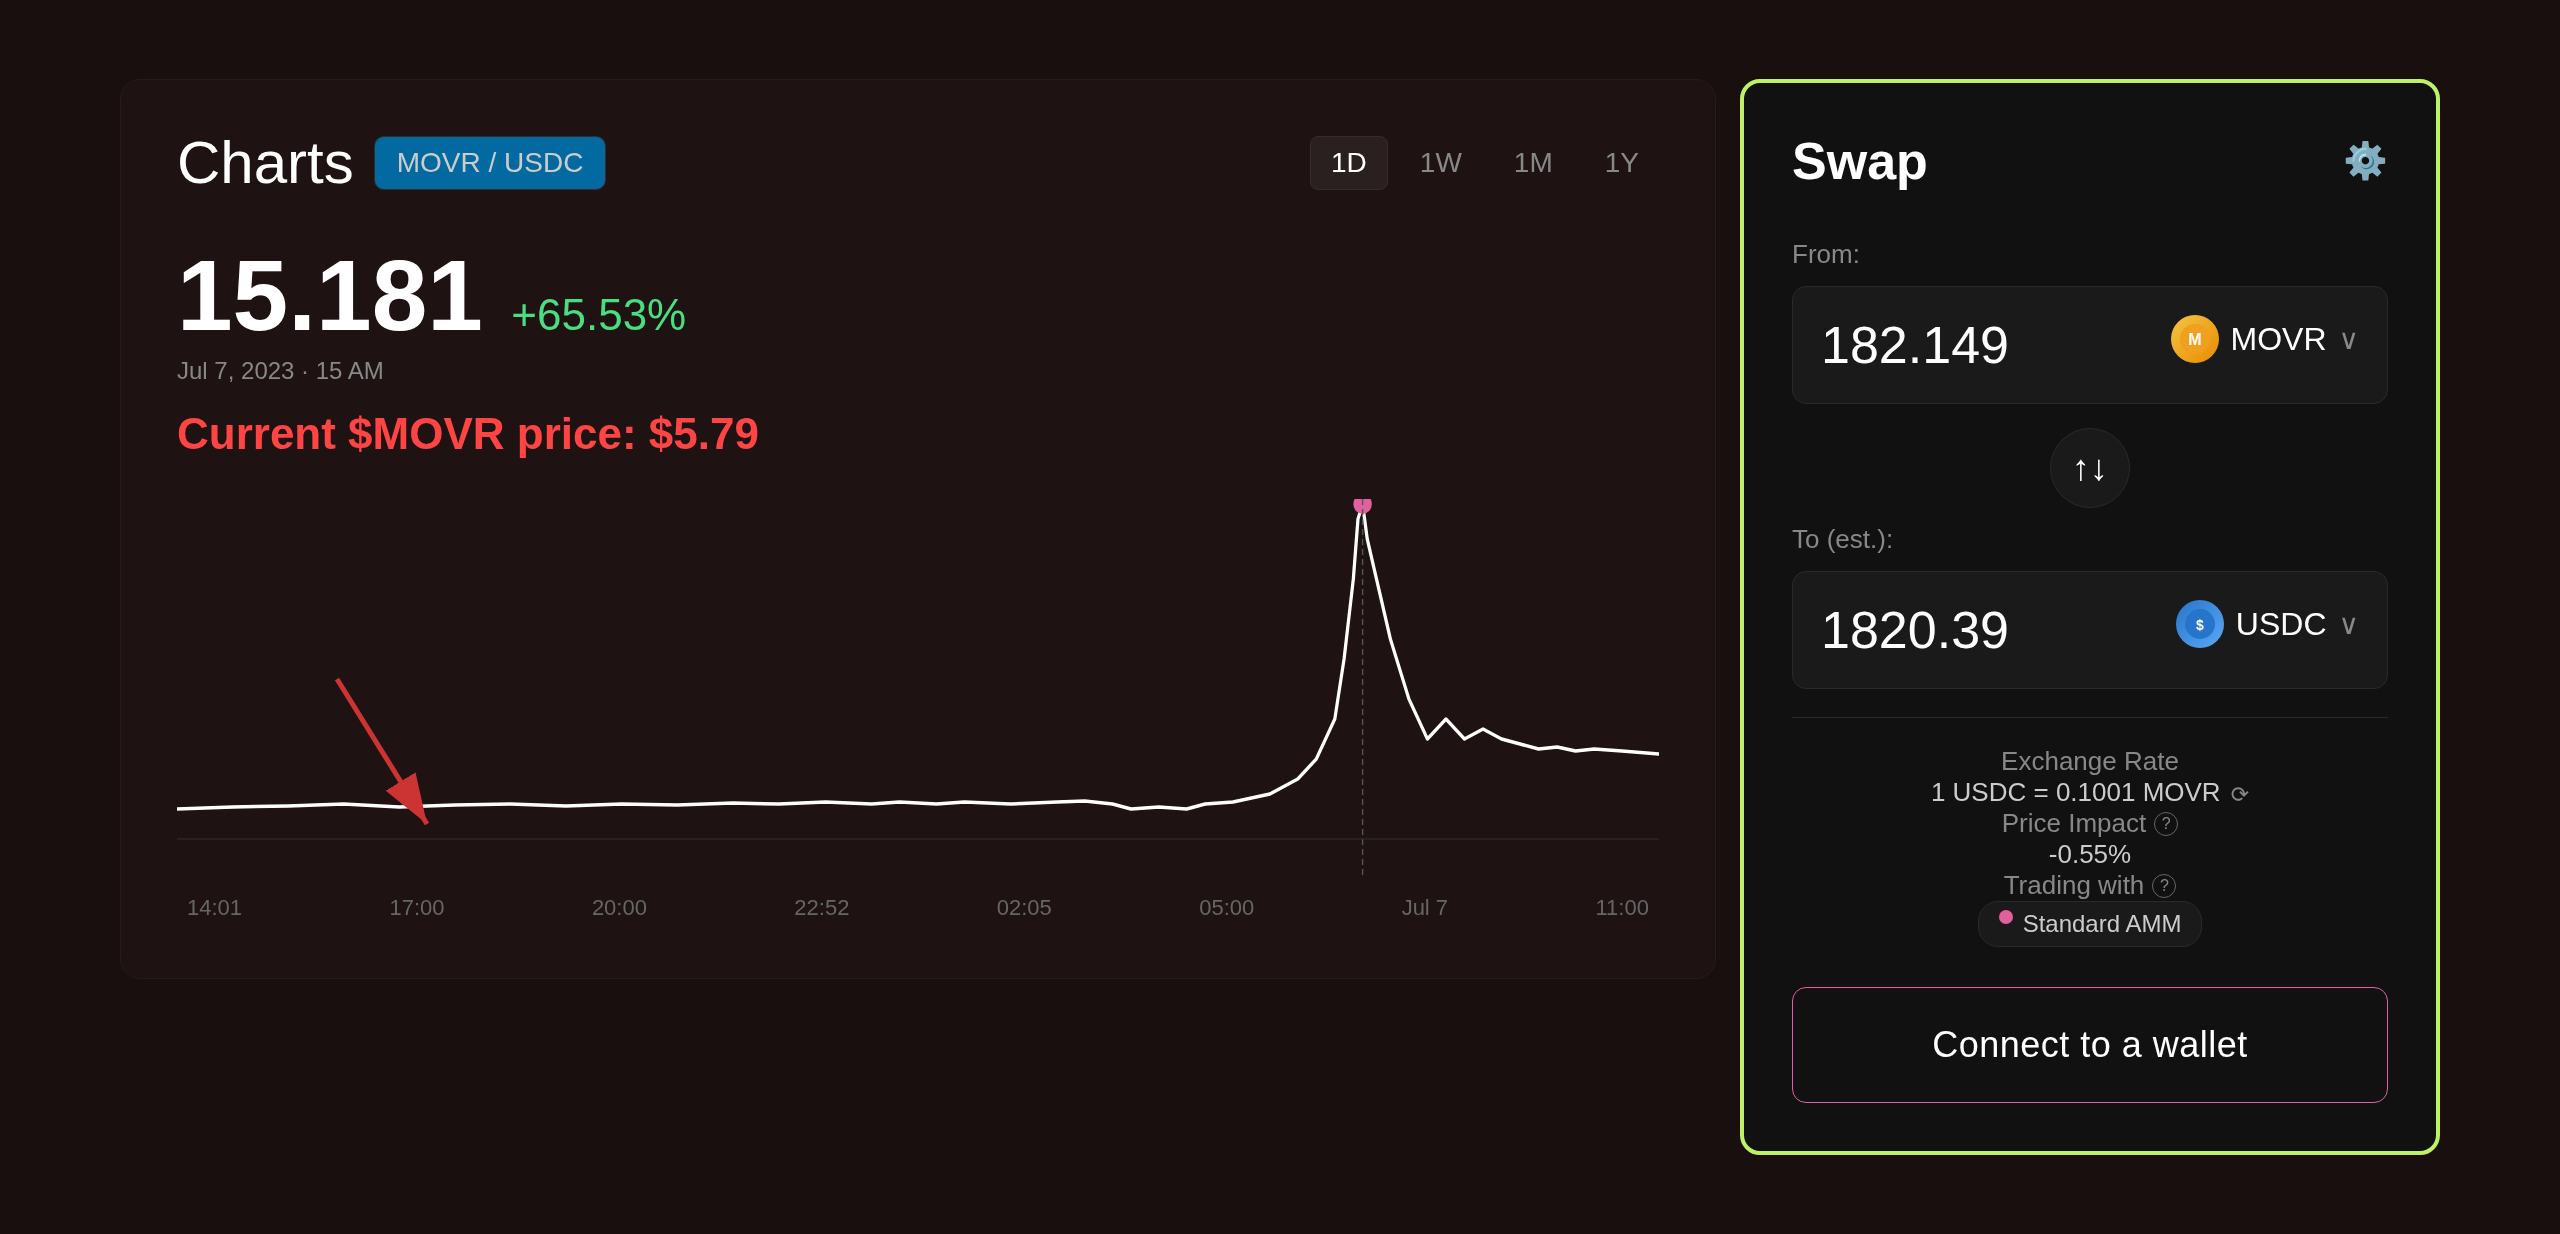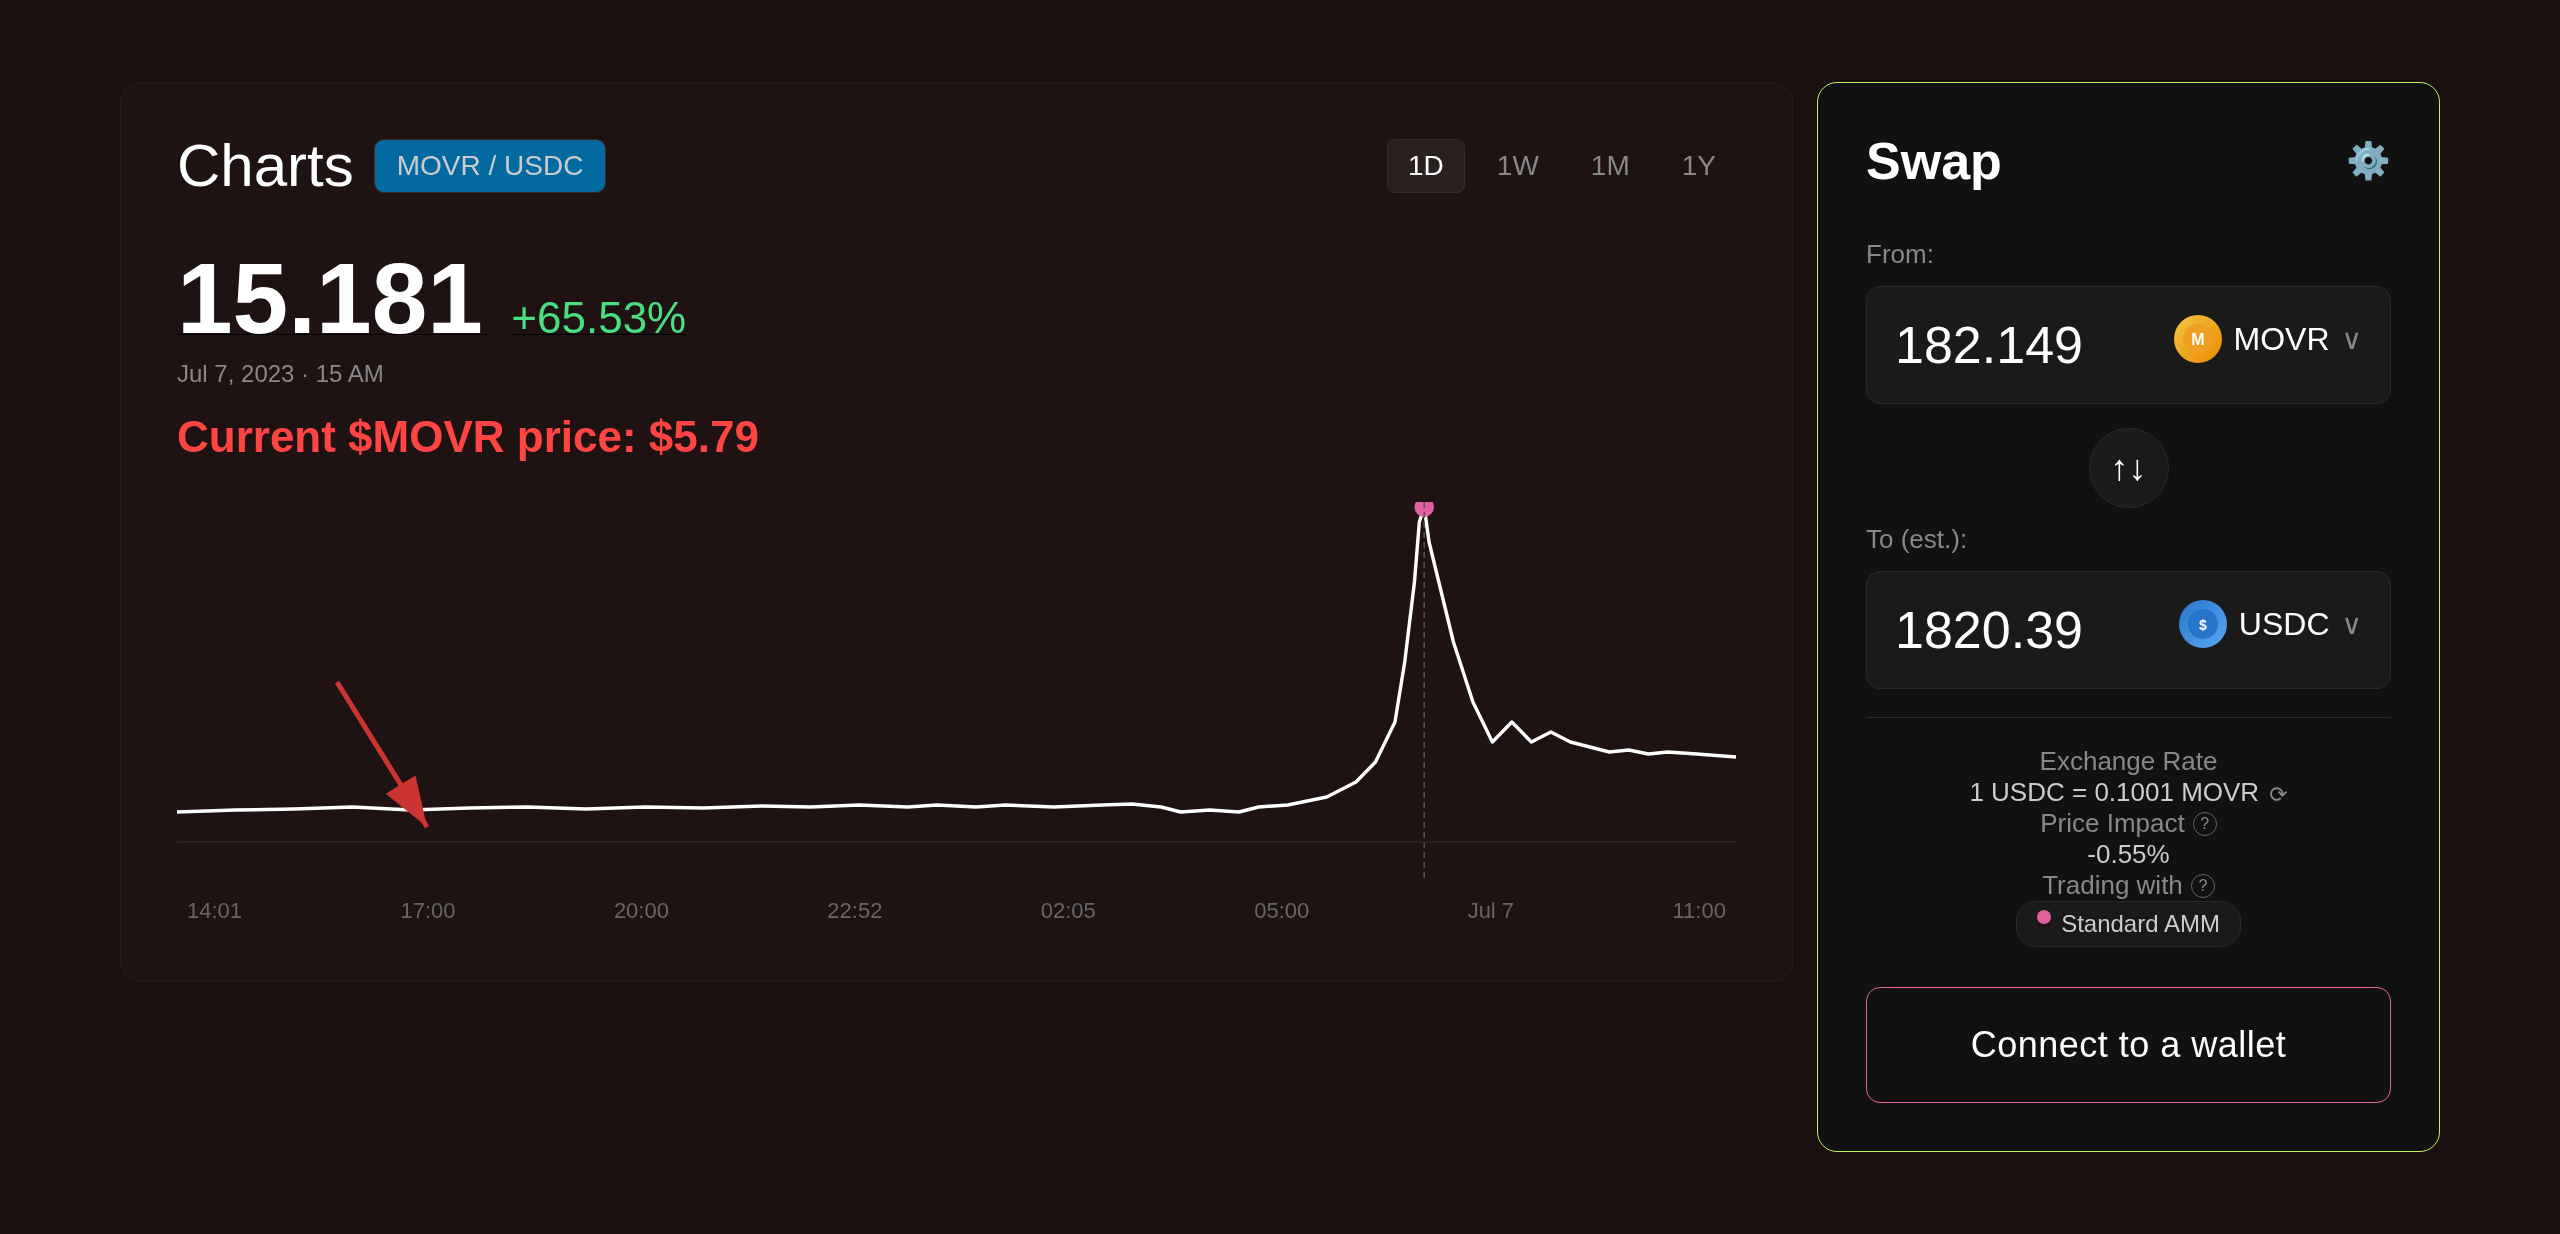--- a/index.html
+++ b/index.html
@@ -68,21 +68,20 @@
       border-radius: 8px;
       cursor: pointer;
     }
     .time-btn.active {
       background: #2a2020;
       color: #fff;
       border: 1px solid #3a2a2a;
     }
     .price-display {
       margin-bottom: 8px;
-      text-decoration: underline;
     }
     .price-main {
       font-size: 100px;
       font-weight: 600;
       color: #fff;
       line-height: 1;
     }
     .price-change {
       font-size: 44px;
       color: #4ade80;
@@ -116,25 +115,25 @@
       justify-content: space-between;
       margin-top: 16px;
       padding: 0 10px;
     }
     .x-label {
       font-size: 22px;
       color: #666;
     }
     
     .swap-panel {
-      width: 623px;
+      width: 700px;
       background: #111;
       border-radius: 20px;
       padding: 48px;
-      border: 1px solid #bef264;
+      border: 4px solid #bef264;
       min-height: 900px;
     }
     .swap-header {
       display: flex;
       align-items: center;
       justify-content: space-between;
       margin-bottom: 48px;
     }
     .swap-title {
       font-size: 52px;

